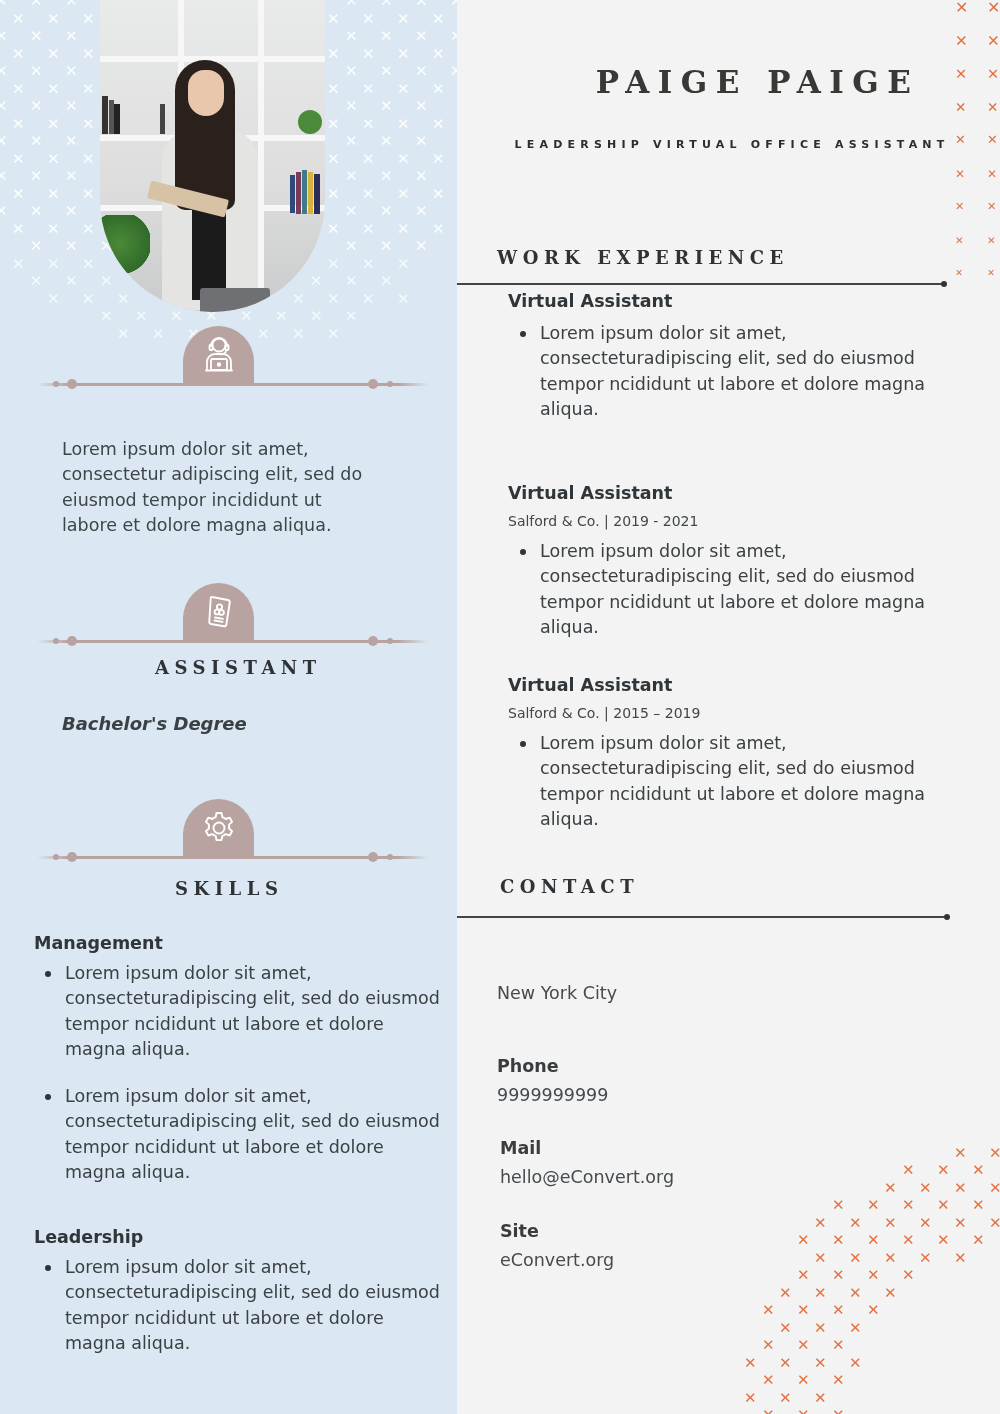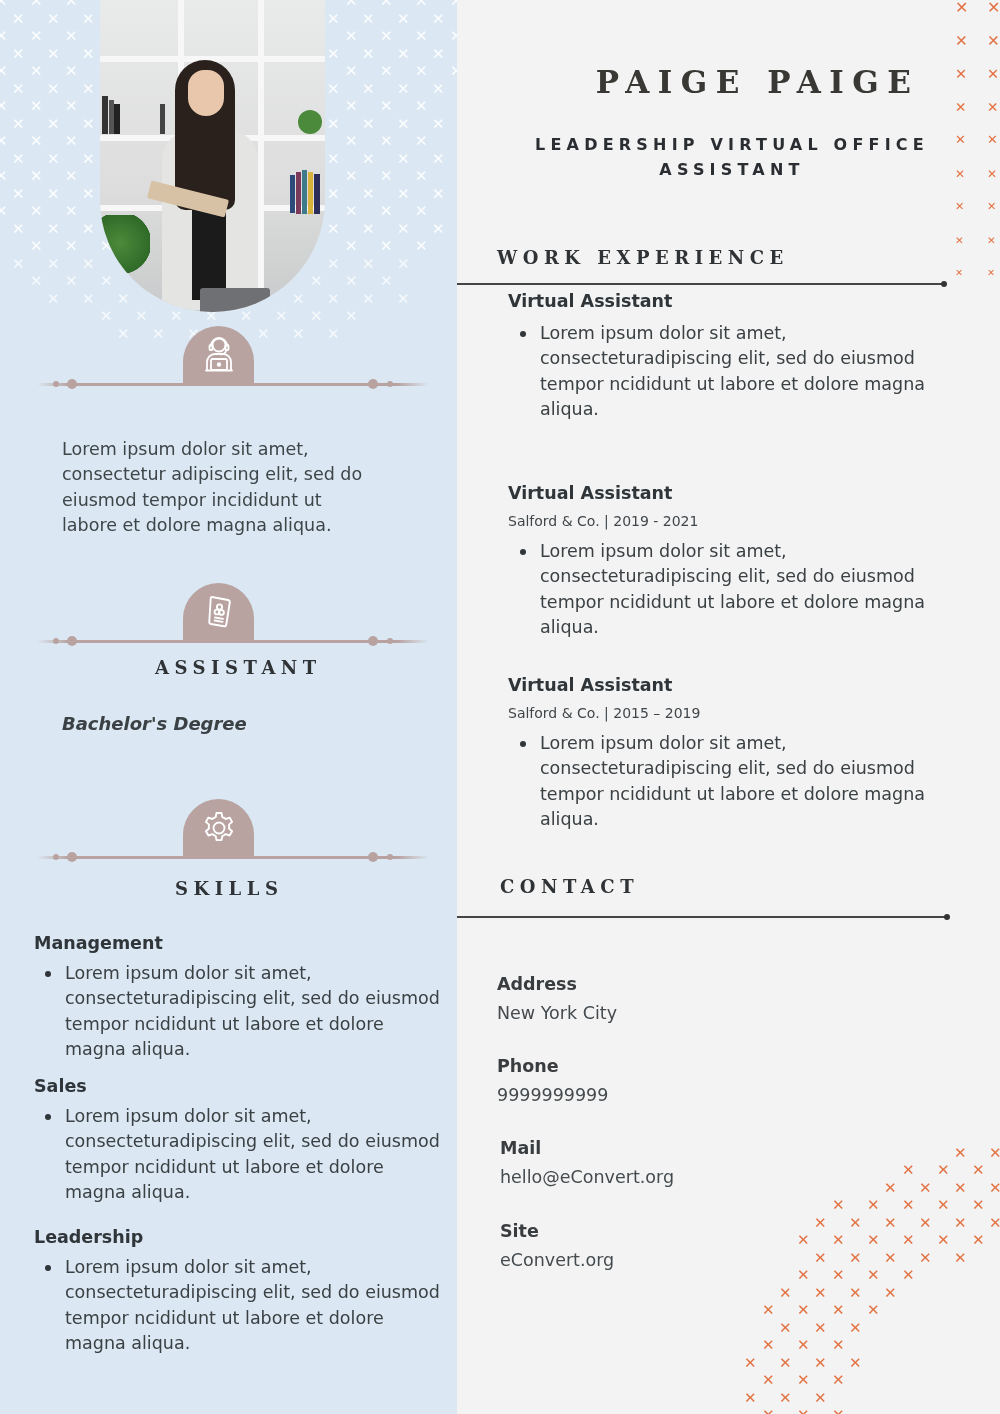--- a/index.html
+++ b/index.html
@@ -39,21 +39,21 @@
   .edu-degree { position: absolute; left: 62px; top: 713px; font-size: 18px; font-weight: bold; font-style: italic; color: #3a4043; }
   .edu-school { position: absolute; left: 62px; top: 749px; font-size: 18px; color: #3e4548; }
 
   .skill-block { position: absolute; left: 34px; width: 410px; }
   .skill-title { font-size: 17.5px; font-weight: bold; color: #2f3539; }
   .bullet-list { list-style: none; padding-left: 31px; margin-top: 8px; }
   .bullet-list li { position: relative; font-size: 17.5px; line-height: 25.3px; color: #3a4043; }
   .bullet-list li::before { content: ""; position: absolute; left: -20px; top: 10px; width: 6px; height: 6px; border-radius: 50%; background: #2f3539; }
 
   .name { position: absolute; left: 0; width: 543px; top: 64px; text-align: center; padding-left: 58px; font-family: "DejaVu Serif", serif; font-weight: bold; font-size: 31px; letter-spacing: 8.5px; color: #3a3834; }
-  .role { position: absolute; left: 30px; width: 490px; top: 132px; text-align: center; font-size: 16px; letter-spacing: 5.2px; line-height: 25px; color: #2a2d31; font-weight: 600; }
+  .role { position: absolute; left: 30px; width: 490px; top: 132px; text-align: center; font-size: 11px; letter-spacing: 5.2px; line-height: 25px; color: #2a2d31; font-weight: 600; }
 
   .hline { position: absolute; height: 2px; background: #444; }
   .hline .end { position: absolute; right: -3px; top: -2px; width: 6px; height: 6px; border-radius: 50%; background: #333; }
 
   .job { position: absolute; left: 51px; width: 440px; }
   .job-title { font-size: 17.5px; font-weight: bold; color: #2f3539; }
   .job-meta { font-size: 14px; color: #40464a; margin-top: 10px; }
   .job .bullet-list { margin-top: 10px; padding-left: 32px; }
 
   .contact-item { position: absolute; width: 300px; }
@@ -286,21 +286,20 @@
   </div>
   <div class="sec-title" style="left:175px;top:878px">SKILLS</div>
 
   <div class="skill-block" style="top:933px">
     <div class="skill-title">Management</div>
     <ul class="bullet-list">
         <li>Lorem ipsum dolor sit amet, consecteturadipiscing elit, sed do eiusmod tempor  ncididunt ut labore et dolore magna aliqua.</li>
       </ul>
   </div>
   <div class="skill-block" style="top:1076px">
-    <div class="skill-title">Sales</div>
     <ul class="bullet-list">
         <li>Lorem ipsum dolor sit amet, consecteturadipiscing elit, sed do eiusmod tempor  ncididunt ut labore et dolore magna aliqua.</li>
       </ul>
   </div>
   <div class="skill-block" style="top:1227px">
     <div class="skill-title">Leadership</div>
     <ul class="bullet-list">
         <li>Lorem ipsum dolor sit amet, consecteturadipiscing elit, sed do eiusmod tempor  ncididunt ut labore et dolore magna aliqua.</li>
       </ul>
   </div>
@@ -420,21 +419,20 @@
         <li>Lorem ipsum dolor sit amet, consecteturadipiscing elit, sed do eiusmod tempor  ncididunt ut labore et dolore magna aliqua.</li>
       </ul>
   </div>
 
   <div class="sec-title" style="left:43px;top:876px">CONTACT</div>
   <div class="hline" style="left:0;top:916px;width:490px">
       <div class="end"></div>
     </div>
 
   <div class="contact-item" style="left:40px;top:974px">
-    <div class="contact-label">Address</div>
     <div class="contact-value">New York City</div>
   </div>
   <div class="contact-item" style="left:40px;top:1056px">
     <div class="contact-label">Phone</div>
     <div class="contact-value">9999999999</div>
   </div>
   <div class="contact-item" style="left:43px;top:1221px">
     <div class="contact-label">Site</div>
     <div class="contact-value">eConvert.org</div>
   </div>

